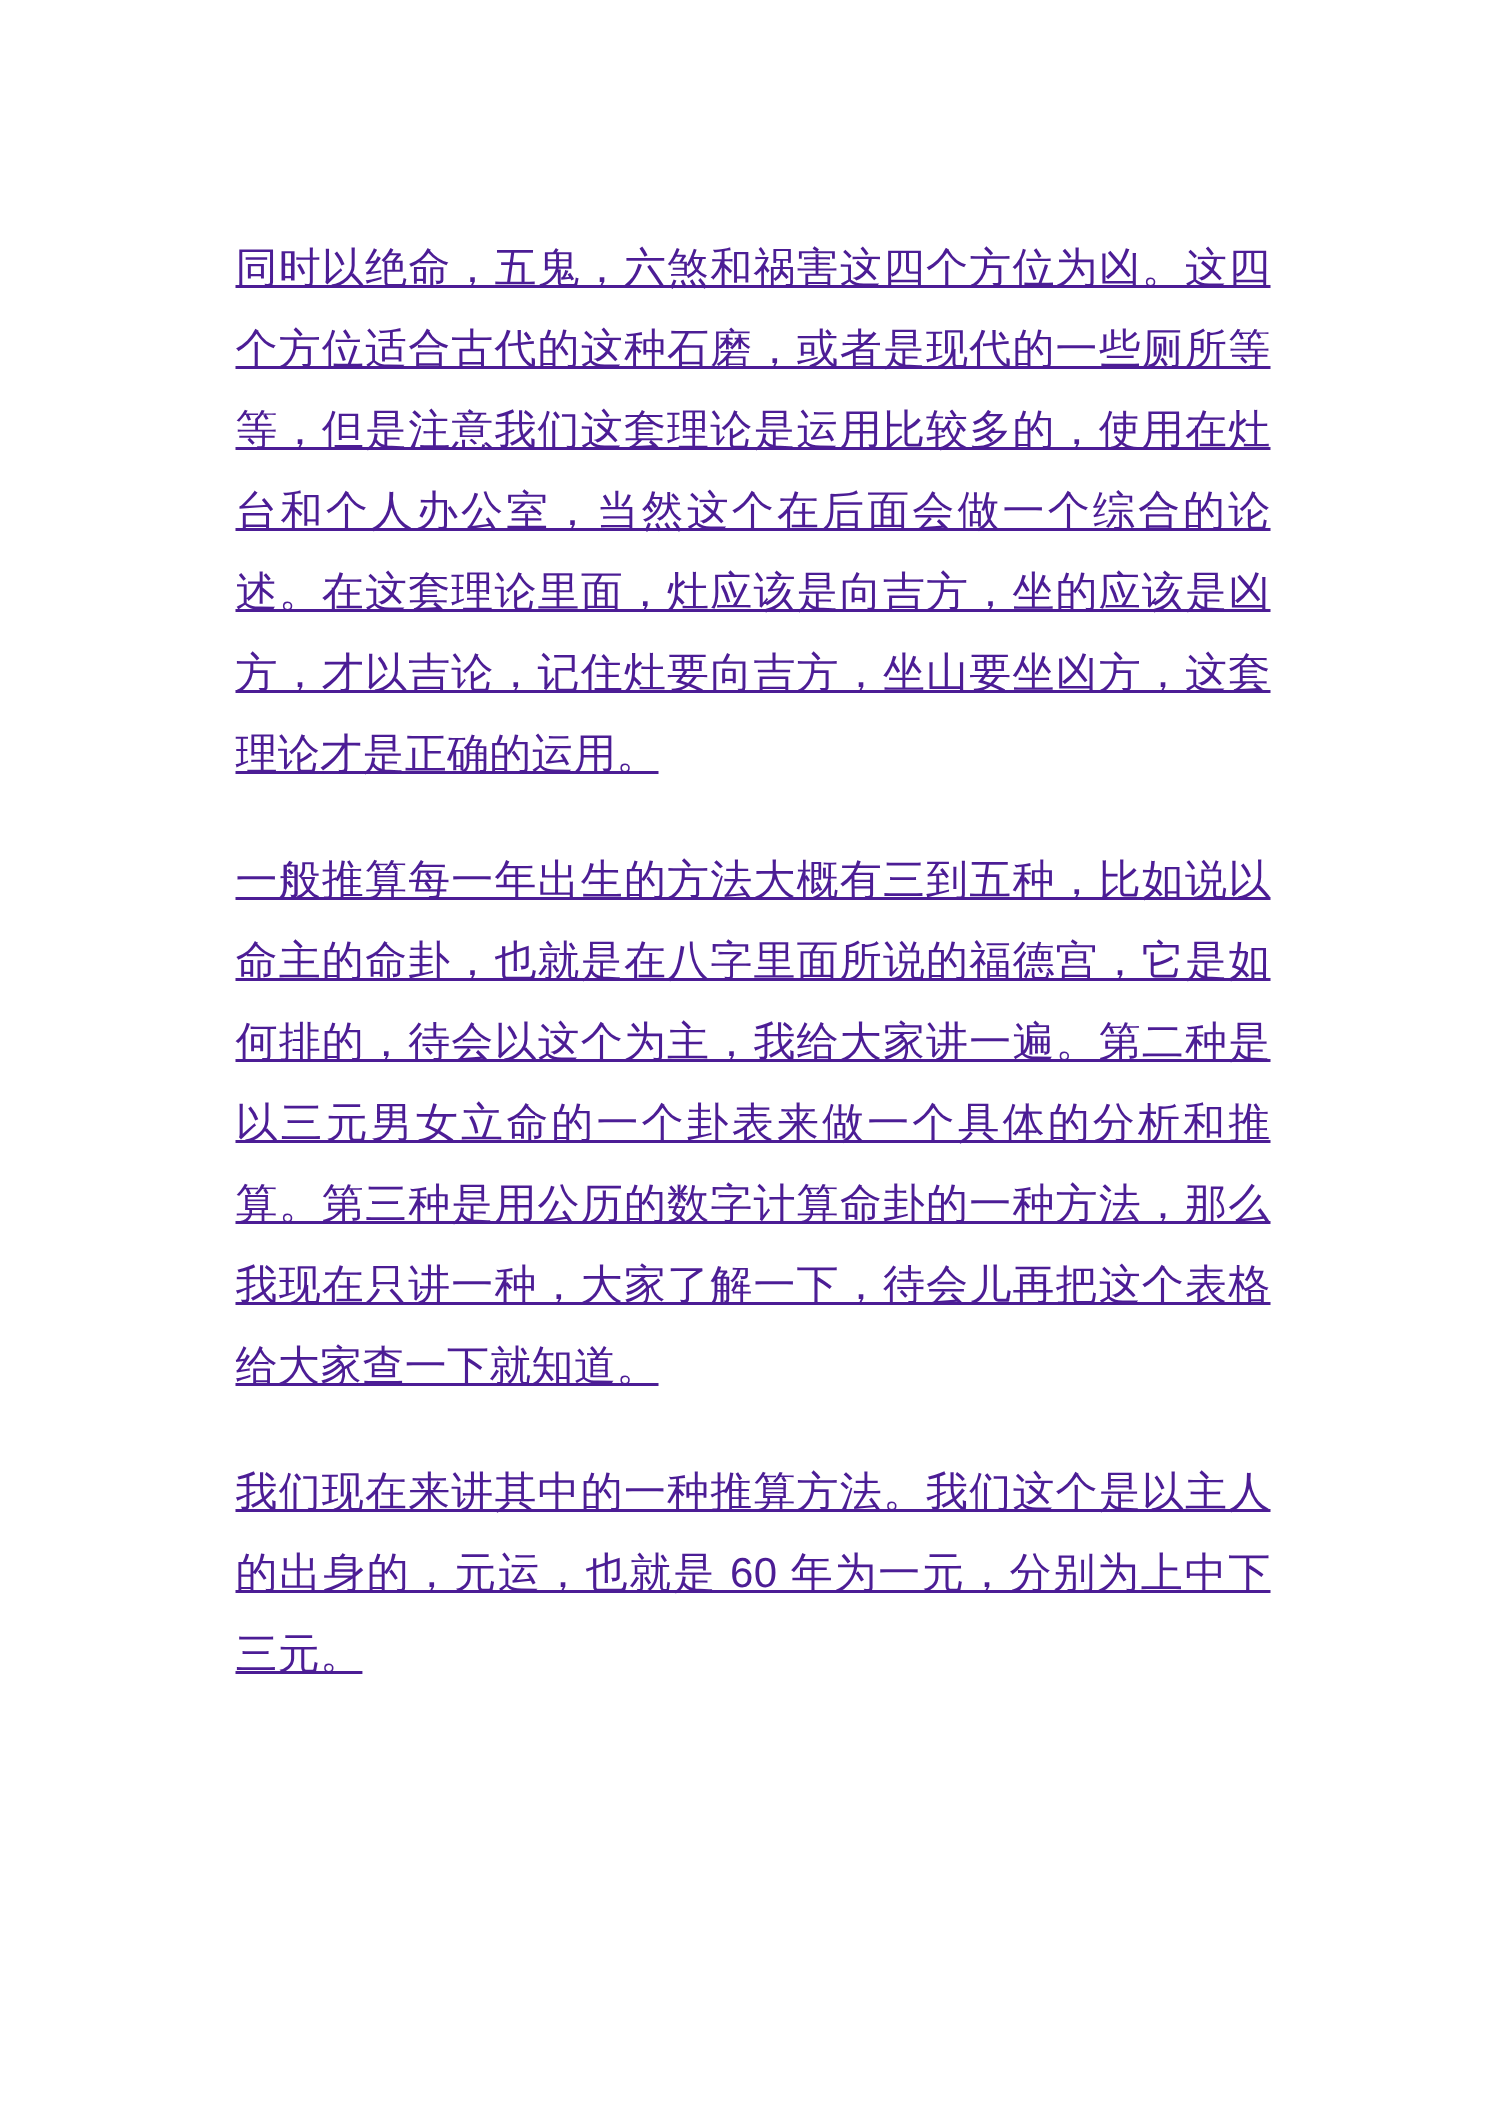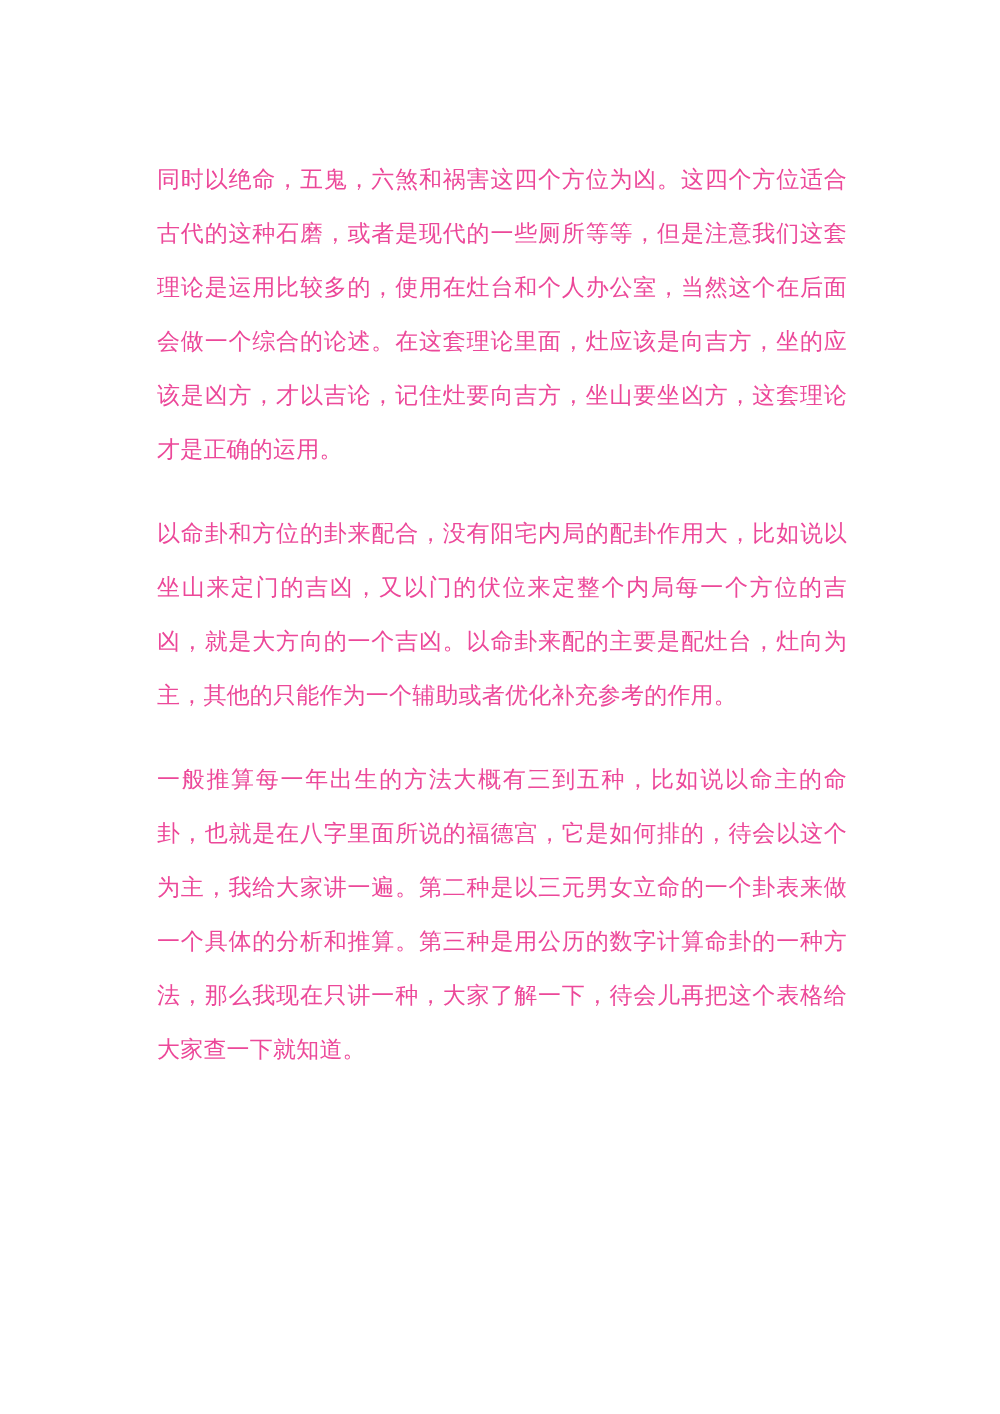--- a/index.html
+++ b/index.html
@@ -24,37 +24,38 @@
 
   .content {
     position: absolute;
     left: 157px;
     top: 152px;
     width: 690px;
   }
 
   .para {
     margin: 0 0 30px 0;
-    color: #ec4899;
-    font-size: 23px;
+    color: #4c1d95;
+    font-size: 28px;
     line-height: 54px;
     text-align: justify;
     text-justify: inter-ideograph;
     letter-spacing: 0.2px;
     font-weight: 400;
     word-break: break-all;
+    text-decoration: underline;
     -webkit-font-smoothing: antialiased;
   }
 
   .para:last-child {
     margin-bottom: 0;
   }
 </style>
 </head>
 <body>
 
 <div class="page">
   <div class="content">
     <p class="para">同时以绝命，五鬼，六煞和祸害这四个方位为凶。这四个方位适合古代的这种石磨，或者是现代的一些厕所等等，但是注意我们这套理论是运用比较多的，使用在灶台和个人办公室，当然这个在后面会做一个综合的论述。在这套理论里面，灶应该是向吉方，坐的应该是凶方，才以吉论，记住灶要向吉方，坐山要坐凶方，这套理论才是正确的运用。</p>
-    <p class="para">以命卦和方位的卦来配合，没有阳宅内局的配卦作用大，比如说以坐山来定门的吉凶，又以门的伏位来定整个内局每一个方位的吉凶，就是大方向的一个吉凶。以命卦来配的主要是配灶台，灶向为主，其他的只能作为一个辅助或者优化补充参考的作用。</p>
     <p class="para">一般推算每一年出生的方法大概有三到五种，比如说以命主的命卦，也就是在八字里面所说的福德宫，它是如何排的，待会以这个为主，我给大家讲一遍。第二种是以三元男女立命的一个卦表来做一个具体的分析和推算。第三种是用公历的数字计算命卦的一种方法，那么我现在只讲一种，大家了解一下，待会儿再把这个表格给大家查一下就知道。</p>
+    <p class="para">我们现在来讲其中的一种推算方法。我们这个是以主人的出身的，元运，也就是 60 年为一元，分别为上中下三元。</p>
   </div>
 </div>
 
 </body></html>

